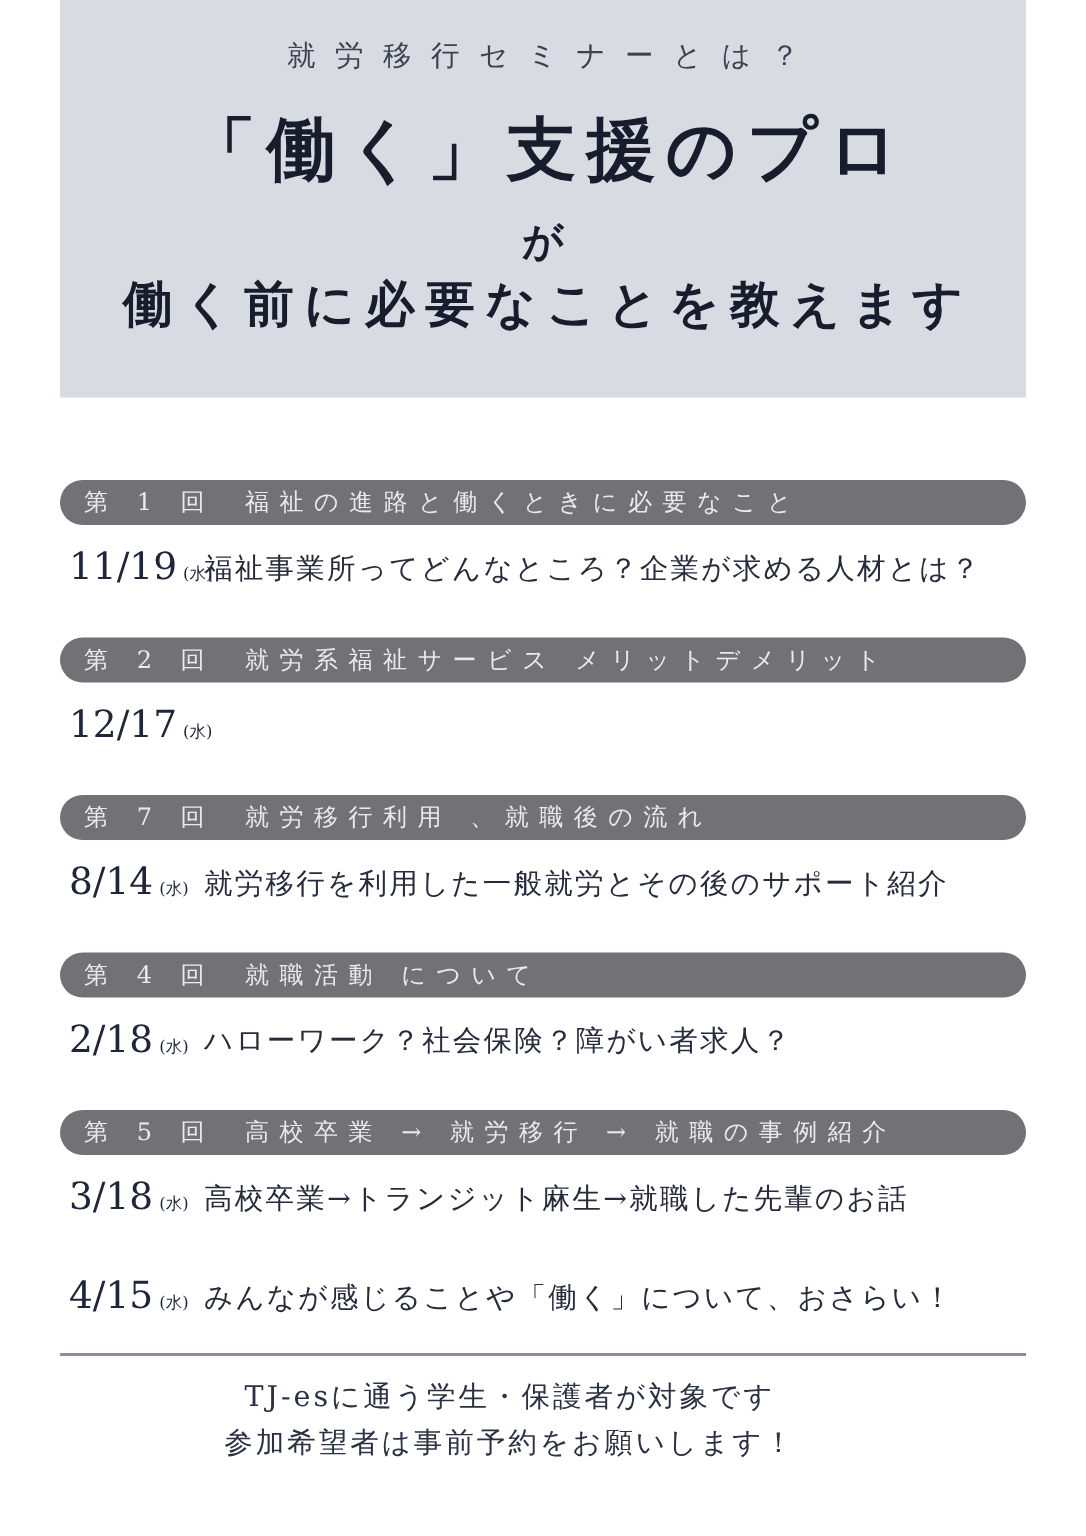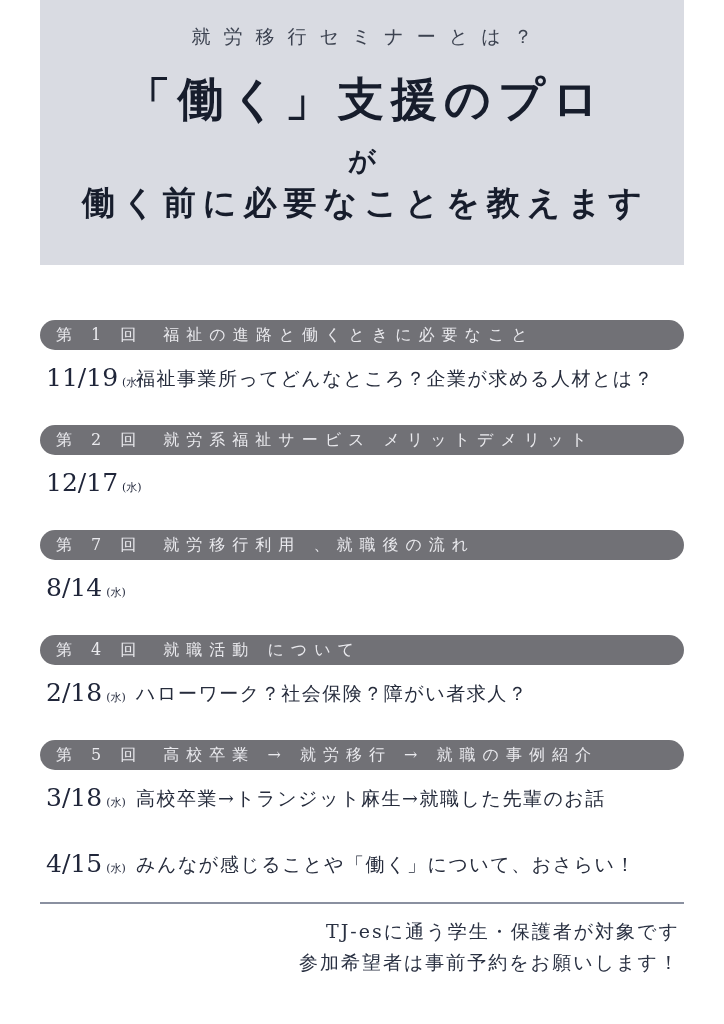--- a/index.html
+++ b/index.html
@@ -98,21 +98,21 @@
   }
 
   
   .footer-divider {
     margin: 0 40px;
     height: 2px;
     background: var(--divider);
   }
   .footer-note {
     margin: 12px 44px 0 0;
-    text-align: right;
+    text-align: center;
     font-size: 19px;
     letter-spacing: 2px;
     color: #2a3142;
     line-height: 31px;
   }
 </style>
 </head>
 <body>
 
 <div class="page">
@@ -153,20 +153,21 @@
 
     <section class="session">
       <div class="session-bar">
         <span class="session-number">第 7 回</span><span class="session-topic">就労移行利用 、就職後の流れ</span>
       </div>
       <div class="session-detail">
         <span class="session-datewrap">
           <span class="session-date">8/14</span>
           <span class="session-weekday">(水)</span>
         </span>
+        <span class="session-description">就労移行を利用した一般就労とその後のサポート紹介</span>
       </div>
     </section>
 
     <section class="session">
       <div class="session-bar">
         <span class="session-number">第 4 回</span><span class="session-topic">就職活動 について</span>
       </div>
       <div class="session-detail">
         <span class="session-datewrap">
           <span class="session-date">2/18</span>

